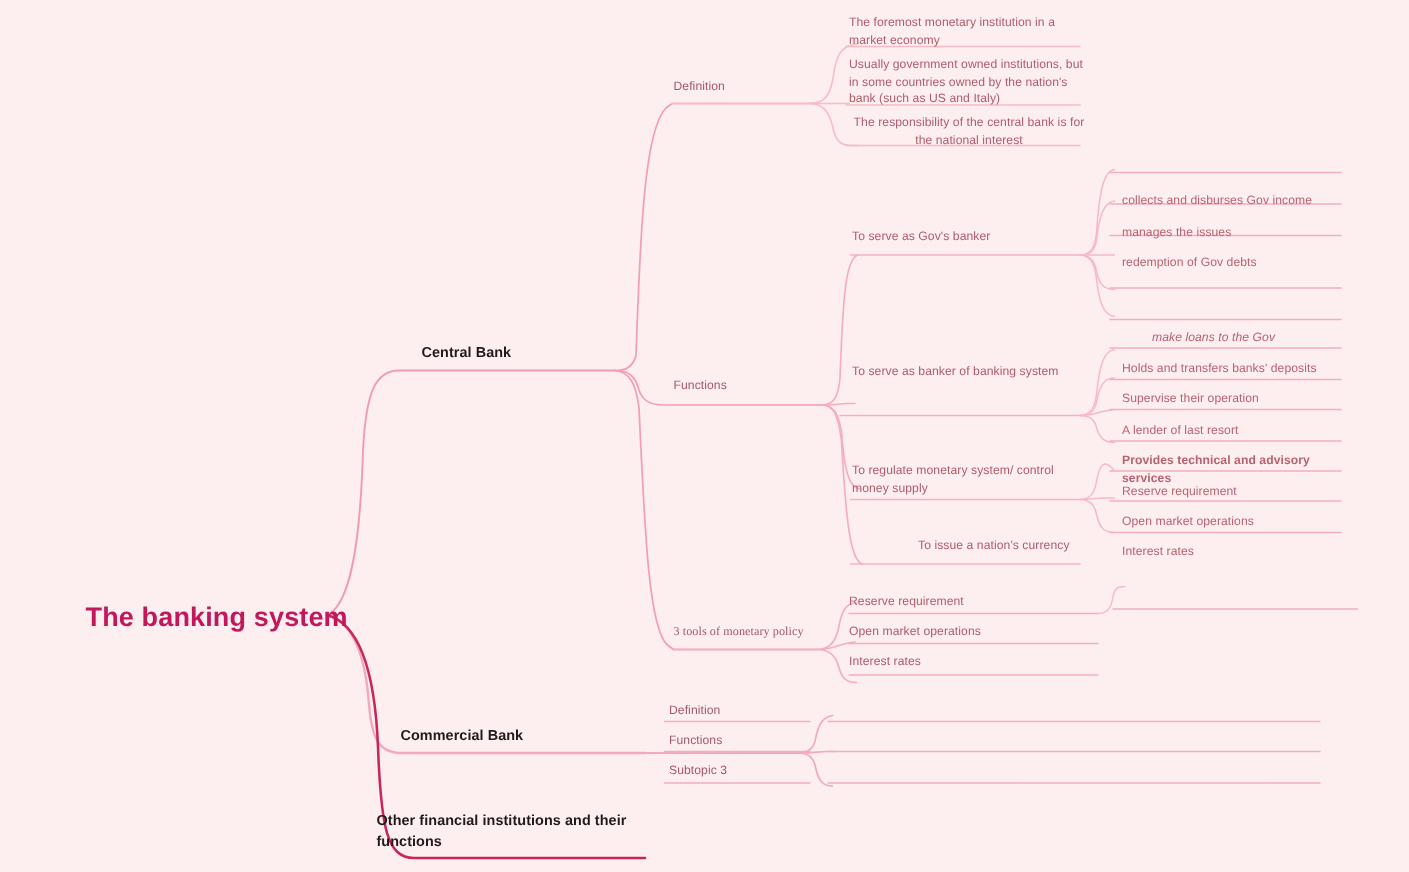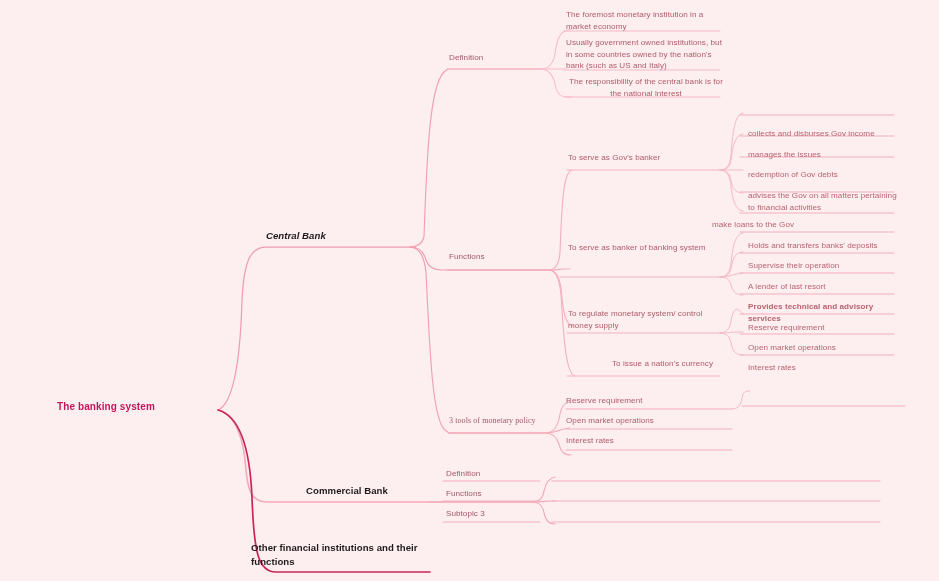--- a/index.html
+++ b/index.html
@@ -10,21 +10,21 @@
     font-family:"Liberation Sans","DejaVu Sans",sans-serif;
     overflow:hidden;
     position:relative;
   }
   #canvas{position:absolute;inset:0;width:939px;height:581px;}
   svg.links{position:absolute;left:0;top:0;width:939px;height:581px;pointer-events:none;}
 
   .node{position:absolute;box-sizing:border-box;}
 
   .root-label{
-    font-size:10px;font-weight:bold;color:#C2185B;
+    font-size:18px;font-weight:bold;color:#C2185B;
     letter-spacing:.1px;white-space:nowrap;
   }
   .l1-label{
     font-size:9.6px;font-weight:bold;color:#1F1A1C;
     line-height:13.5px;letter-spacing:.05px;
   }
   .l2-label{
     font-size:8.1px;font-weight:normal;color:#A35A68;
     line-height:11.5px;letter-spacing:.05px;
   }
@@ -122,42 +122,41 @@
       <path d="M443,501 L540,501" stroke="#F3AFBE" stroke-width="1"></path>
       <path d="M443,522 L540,522" stroke="#F3AFBE" stroke-width="1"></path>
       <path d="M552,481 L880,481" stroke="#F3AFBE" stroke-width="1"></path>
       <path d="M552,501 L880,501" stroke="#F3AFBE" stroke-width="1"></path>
       <path d="M552,522 L880,522" stroke="#F3AFBE" stroke-width="1"></path>
     </g>
   </svg>
 
   <div class="node root-label" style="left:57px;top:401px;">The banking system</div>
 
-  <div class="node l1-label" style="left:266px;top:229px;width:150px;font-style:italic;">Central Bank</div>
-  <div class="node l1-label" style="left:267px;top:484px;width:160px;text-align:center;">Commercial Bank</div>
+  <div class="node l1-label" style="left:281px;top:229px;width:150px;">Central Bank</div>
+  <div class="node l1-label" style="left:267px;top:484px;width:160px;">Commercial Bank</div>
   <div class="node l1-label" style="left:251px;top:541px;width:180px;">Other financial institutions and their functions</div>
 
   <div class="node l2-label" style="left:449px;top:52px;width:110px;">Definition</div>
   <div class="node l2-label" style="left:449px;top:251px;width:110px;">Functions</div>
   <div class="node l2-label" style="left:449px;top:415px;width:120px;font-family:Liberation Serif, serif;">3 tools of monetary policy</div>
 
   <div class="node l3-label" style="left:566px;top:9px;width:158px;">The foremost monetary institution in a market economy</div>
   <div class="node l3-label" style="left:566px;top:37px;width:162px;">Usually government owned institutions, but in some countries owned by the nation's bank (such as US and Italy)</div>
   <div class="node l3-label" style="left:566px;top:76px;width:160px;text-align:center;">The responsibility of the central bank is for the national interest</div>
 
   <div class="node l3-label" style="left:568px;top:152px;width:150px;">To serve as Gov's banker</div>
   <div class="node l3-label" style="left:568px;top:242px;width:160px;">To serve as banker of banking system</div>
   <div class="node l3-label" style="left:568px;top:308px;width:152px;">To regulate monetary system/ control money supply</div>
   <div class="node l3-label" style="left:568px;top:358px;width:152px;margin-left:44px;">To issue a nation's currency</div>
 
   <div class="node l4-label" style="left:748px;top:104px;width:150px;">collects and disburses Gov income</div>
   <div class="node l4-label" style="left:748px;top:125px;width:150px;">manages the issues</div>
   <div class="node l4-label" style="left:748px;top:145px;width:150px;">redemption of Gov debts</div>
-  <div class="node l4-label" style="left:748px;top:166px;width:152px;">advises the Gov on all matters pertaining to financial activities</div>
-  <div class="node l4-label" style="left:712px;top:195px;width:150px;">make loans to the Gov</div>
+  <div class="node l4-label" style="left:768px;top:195px;width:150px;font-style:italic;">make loans to the Gov</div>
 
   <div class="node l4-label" style="left:748px;top:216px;width:152px;">Holds and transfers banks' deposits</div>
   <div class="node l4-label" style="left:748px;top:236px;width:150px;">Supervise their operation</div>
   <div class="node l4-label" style="left:748px;top:257px;width:150px;">A lender of last resort</div>
   <div class="node l4-label" style="left:748px;top:277px;width:152px;font-weight:bold;">Provides technical and advisory services</div>
 
   <div class="node l4-label" style="left:748px;top:298px;width:150px;">Reserve requirement</div>
   <div class="node l4-label" style="left:748px;top:318px;width:150px;">Open market operations</div>
   <div class="node l4-label" style="left:748px;top:338px;width:150px;">Interest rates</div>
 

